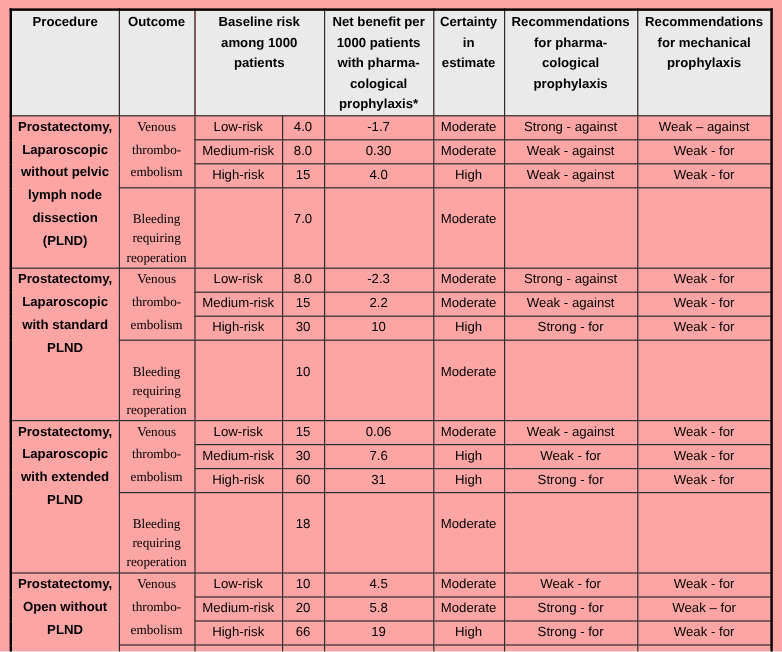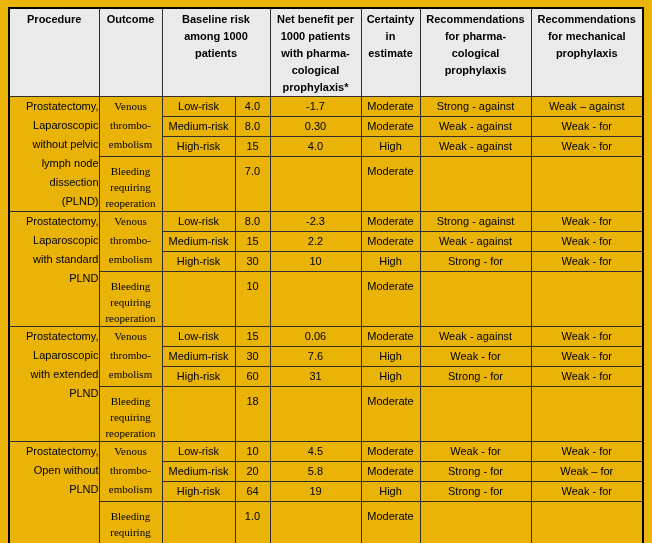--- a/index.html
+++ b/index.html
@@ -5,21 +5,21 @@
   * { box-sizing: border-box; margin: 0; padding: 0; }
   html, body { background: #ffffff; }
   body {
     font-family: "Liberation Sans", sans-serif;
     color: var(--text-color, #000000);
   }
   .page {
     position: relative;
     width: 652px;
     height: 543px;
-    background: #eab308;
+    background: #fca5a5;
     padding: 7px 0 0 8px;
   }
   table.guide-table {
     border-collapse: collapse;
     table-layout: fixed;
     width: 634px;
     border: 2px solid var(--outer-border-color, #000000);
   }
   th, td {
     border: 1px solid var(--border-color, #2e2e2e);
@@ -32,24 +32,24 @@
   }
   thead th {
     background: var(--header-bg, #eaeaea);
     font-weight: bold;
     line-height: 17px;
     height: 85px;
     padding-top: 2px;
   }
   tr.data-row { height: 19px; }
   tr.data-row td { line-height: 19px; }
-  td.procedure-cell { font-weight: normal; line-height: 19px; text-align: right; }
+  td.procedure-cell { font-weight: bold; line-height: 19px; }
   td.outcome-cell { line-height: 19px; font-family: Liberation Serif, serif; }
   tr.bleeding-row { height: 52px; }
-  tr.bleeding-row td { line-height: 16px; padding-top: 6px; }
+  tr.bleeding-row td { line-height: 16px; padding-top: 18px; }
 </style>
 </head>
 <body>
 
 <div class="page">
   <table class="guide-table">
     <colgroup>
       <col style="width:90px">
         <col style="width:63px">
         <col style="width:73px">
@@ -233,21 +233,21 @@
       <tr class="data-row">
         <td>Medium-risk</td>
         <td>20</td>
         <td>5.8</td>
         <td>Moderate</td>
         <td>Strong - for</td>
         <td>Weak – for</td>
       </tr>
       <tr class="data-row">
         <td>High-risk</td>
-        <td>64</td>
+        <td>66</td>
         <td>19</td>
         <td>High</td>
         <td>Strong - for</td>
         <td>Weak - for</td>
       </tr>
       <tr class="bleeding-row">
         <td class="outcome-cell">Bleeding
 requiring
 reoperation</td>
         <td></td>

